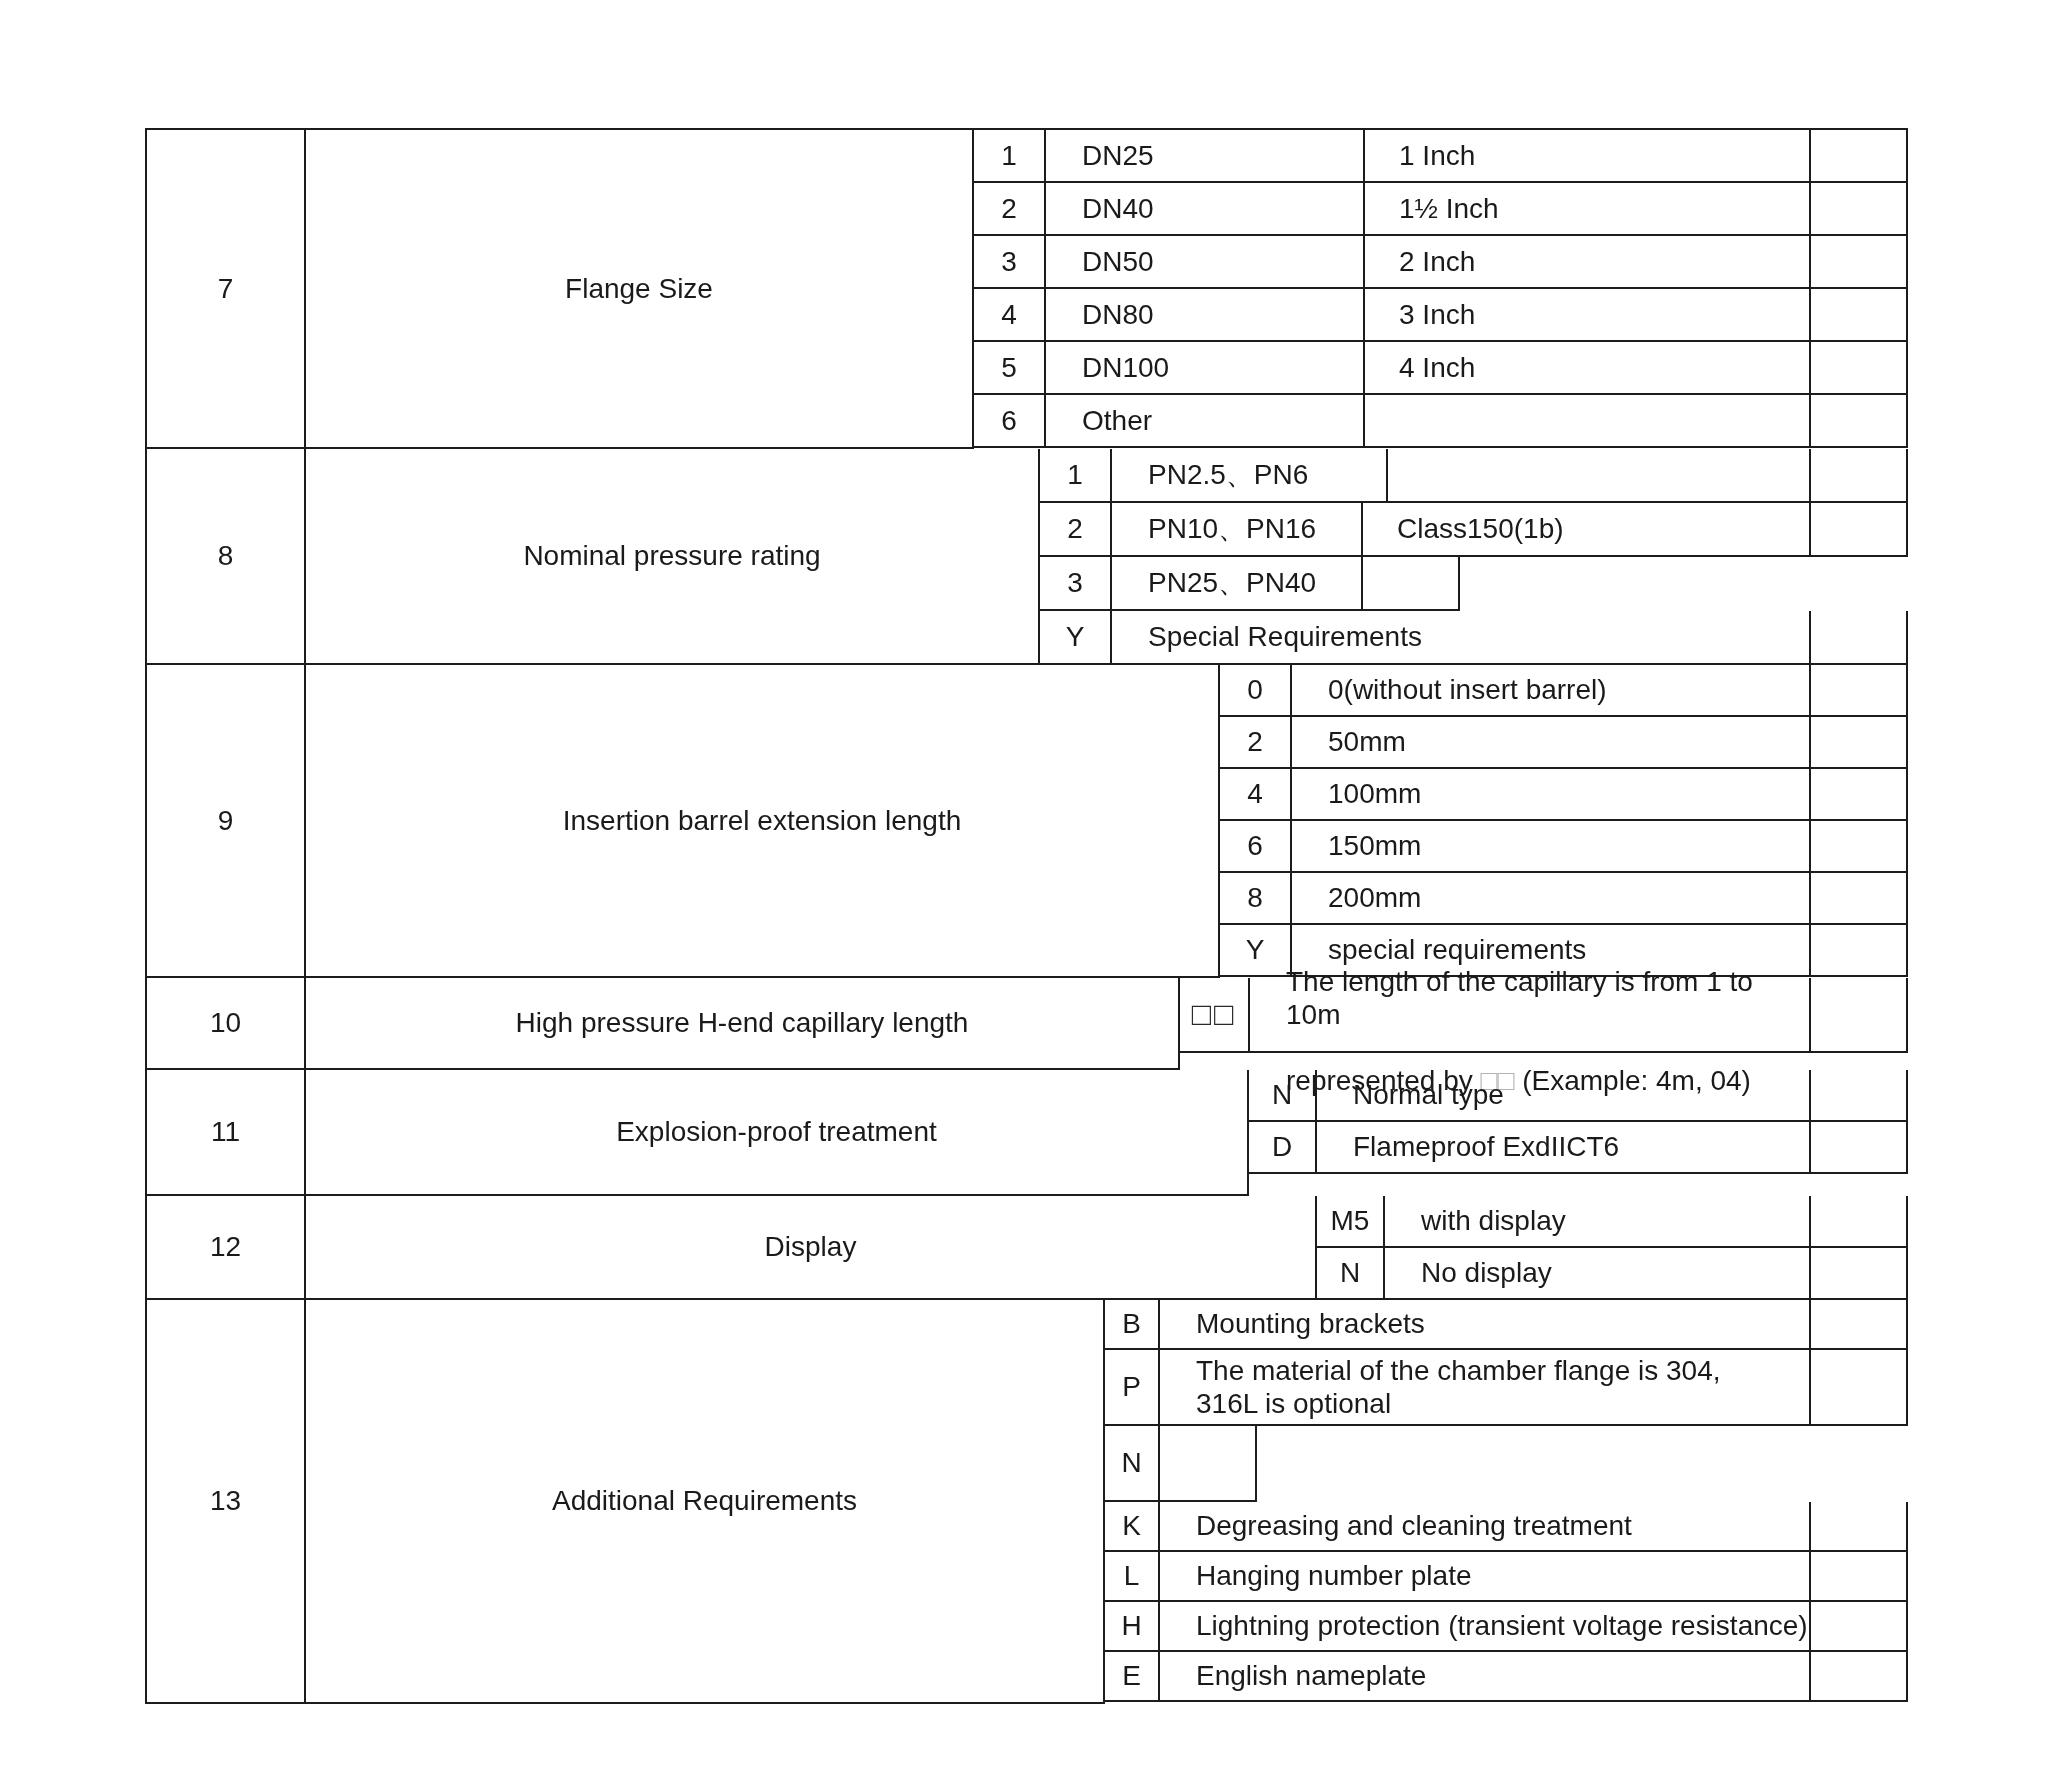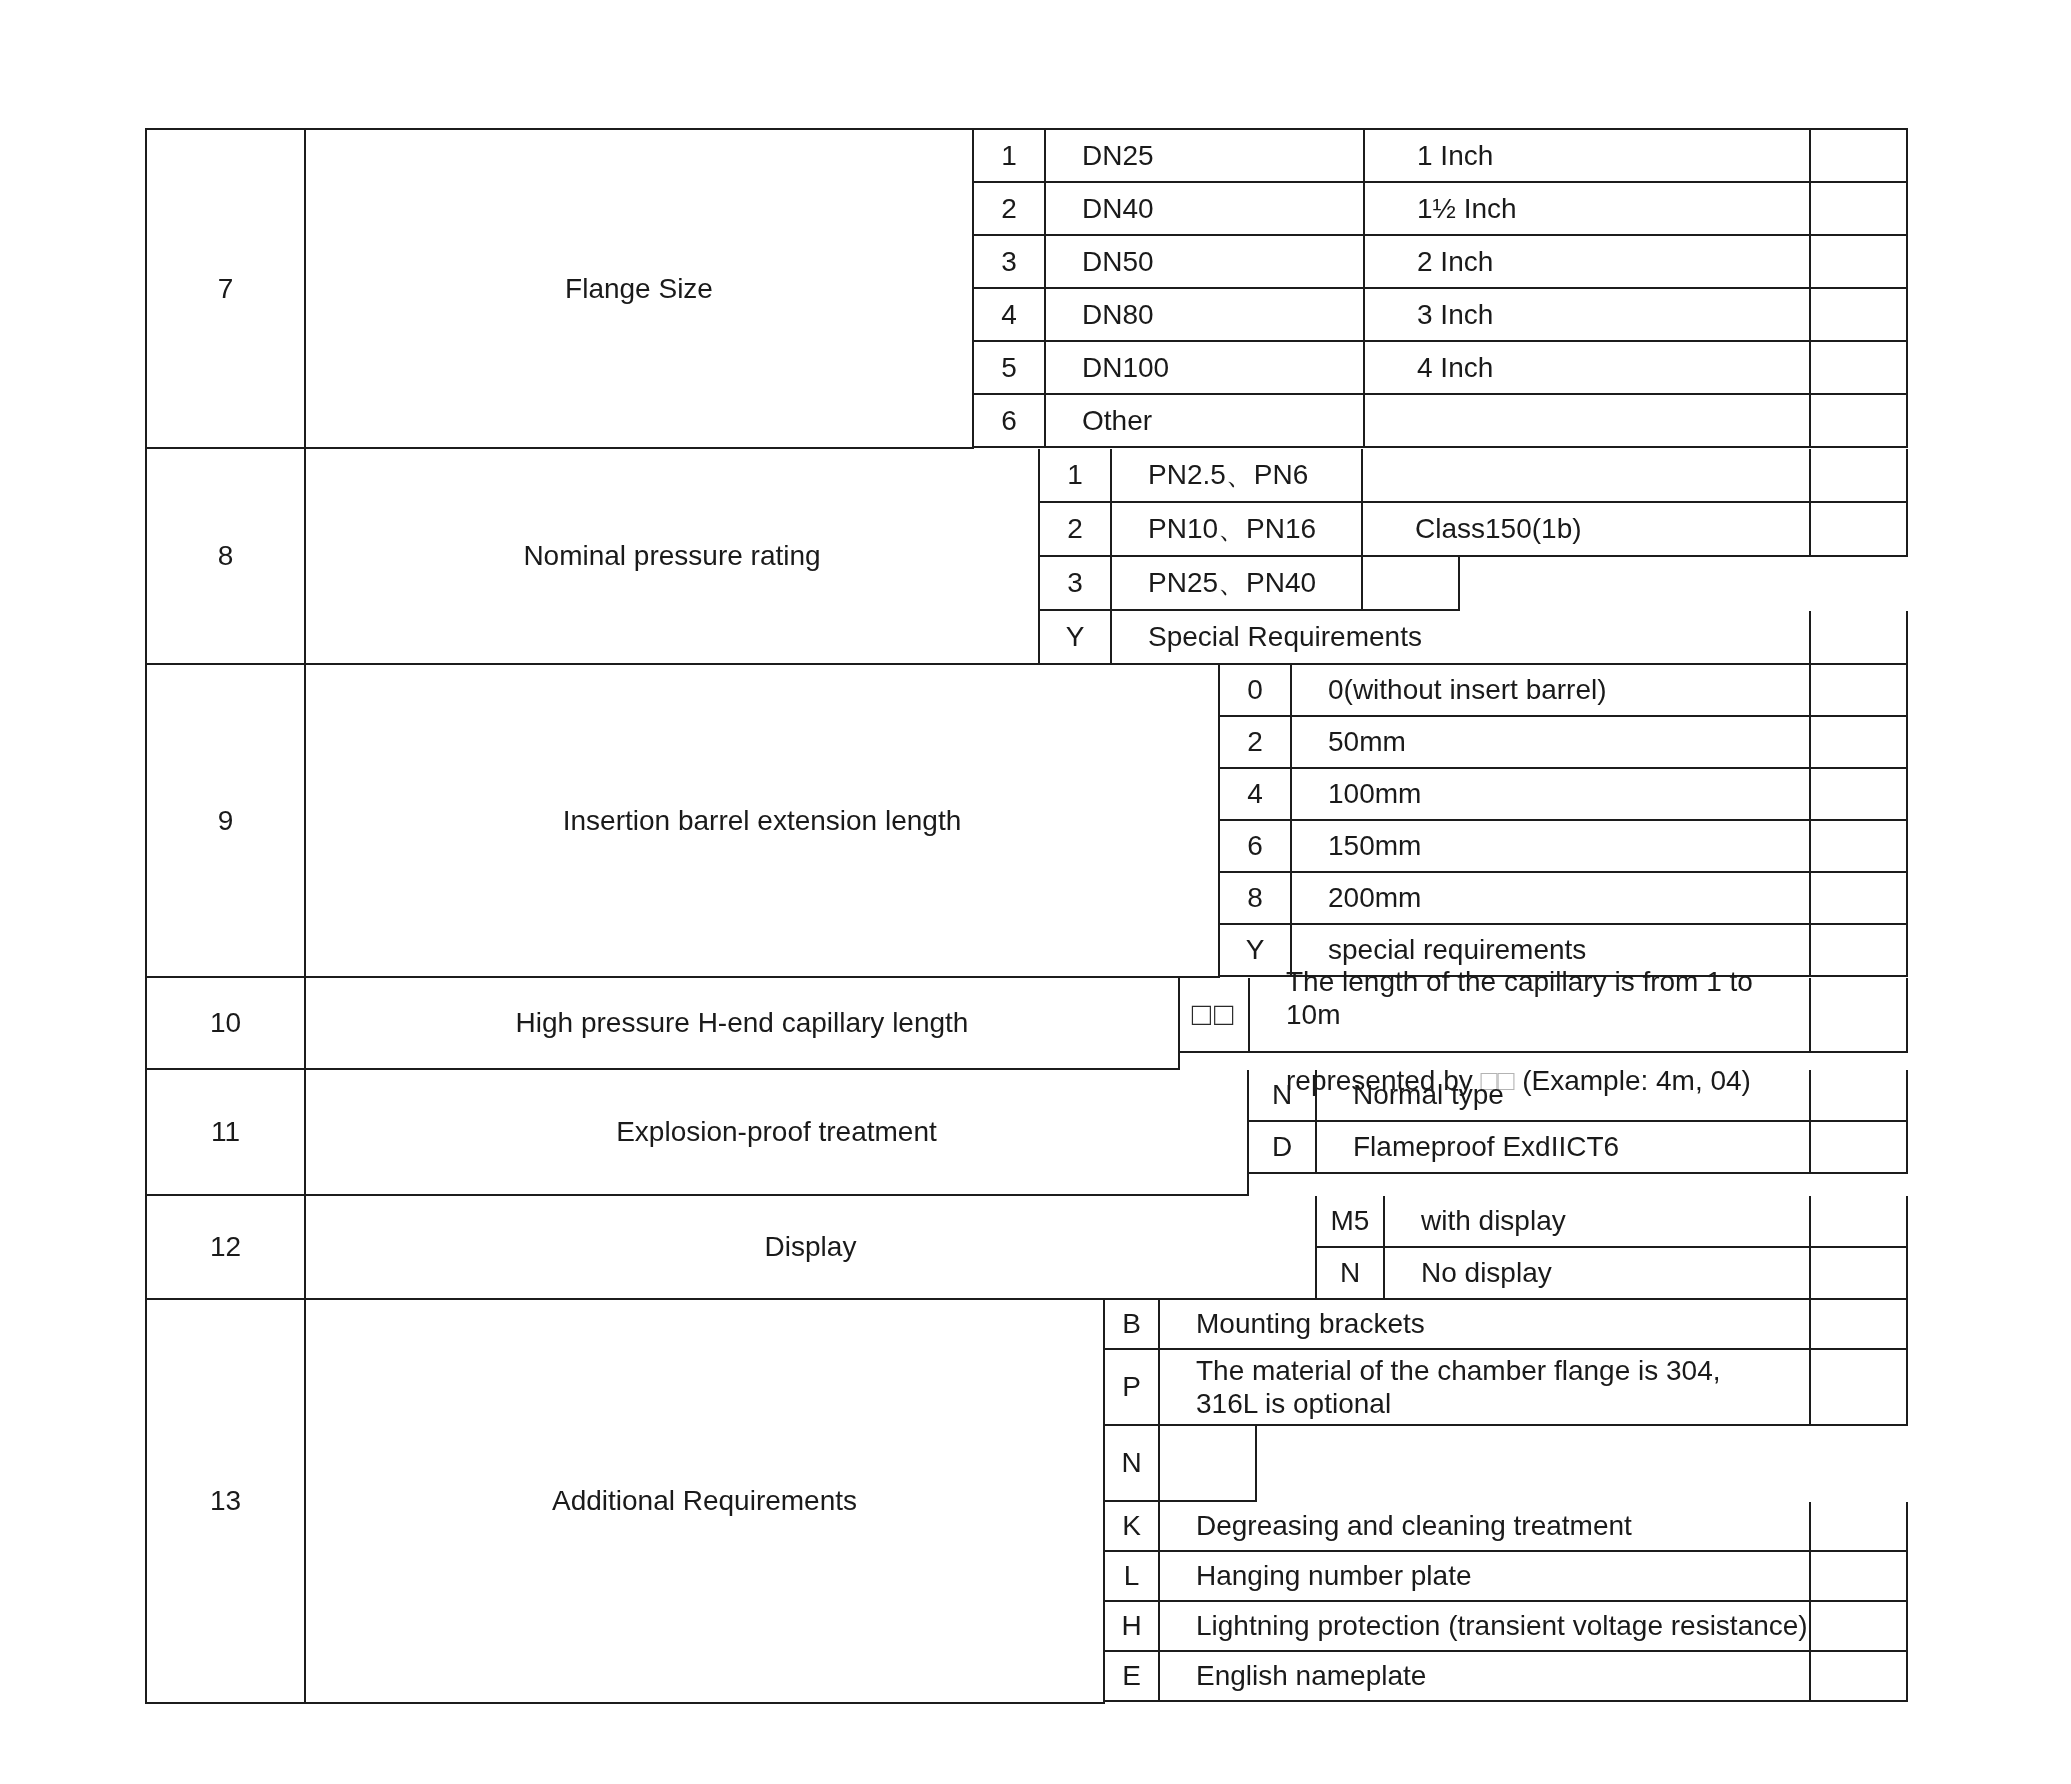--- a/index.html
+++ b/index.html
@@ -21,21 +21,21 @@
     border-right:2.9px solid var(--line);
     border-bottom:2.9px solid var(--line);
     display:flex; align-items:center;
   }
   .num   { width:159px; justify-content:center; }
   .label { justify-content:center; text-align:left; }
   .opts  { flex:1; display:flex; flex-direction:column; }
   .opt   { display:flex; width:100%; }
   .code  { justify-content:center; text-align:center; }
   .val   { padding-left:36px; white-space:pre-line; }
-  .val2  { padding-left:52px; }
+  .val2  { padding-left:34px; }
   .last  { width:97px; }
   .grow  { flex:1; }
   .boxes-dark  { font-size:32px; letter-spacing:2.9px; color:#2a2a2a; }
   .boxes-light { color:#b3b3b3; }
   .two-line { line-height:33px; }
 </style>
 </head>
 <body>
 
 <div class="spec-table">
@@ -82,21 +82,21 @@
       </div>
     </div>
   </section>
 
   <section class="group" style="height:216px">
     <div class="cell num">8</div>
     <div class="cell label" style="width:734px">Nominal pressure rating</div>
     <div class="opts">
       <div class="opt" style="height:54px">
         <div class="cell code" style="width:72px">1</div>
-        <div class="cell val" style="width:251px">PN2.5、PN6</div>
+        <div class="cell val" style="width:276px">PN2.5、PN6</div>
         <div class="cell val2 grow"></div>
         <div class="cell last"></div>
       </div>
       <div class="opt" style="height:54px">
         <div class="cell code" style="width:72px">2</div>
         <div class="cell val" style="width:251px">PN10、PN16</div>
         <div class="cell val2 grow">Class150(1b)</div>
         <div class="cell last"></div>
       </div>
       <div class="opt" style="height:54px">

